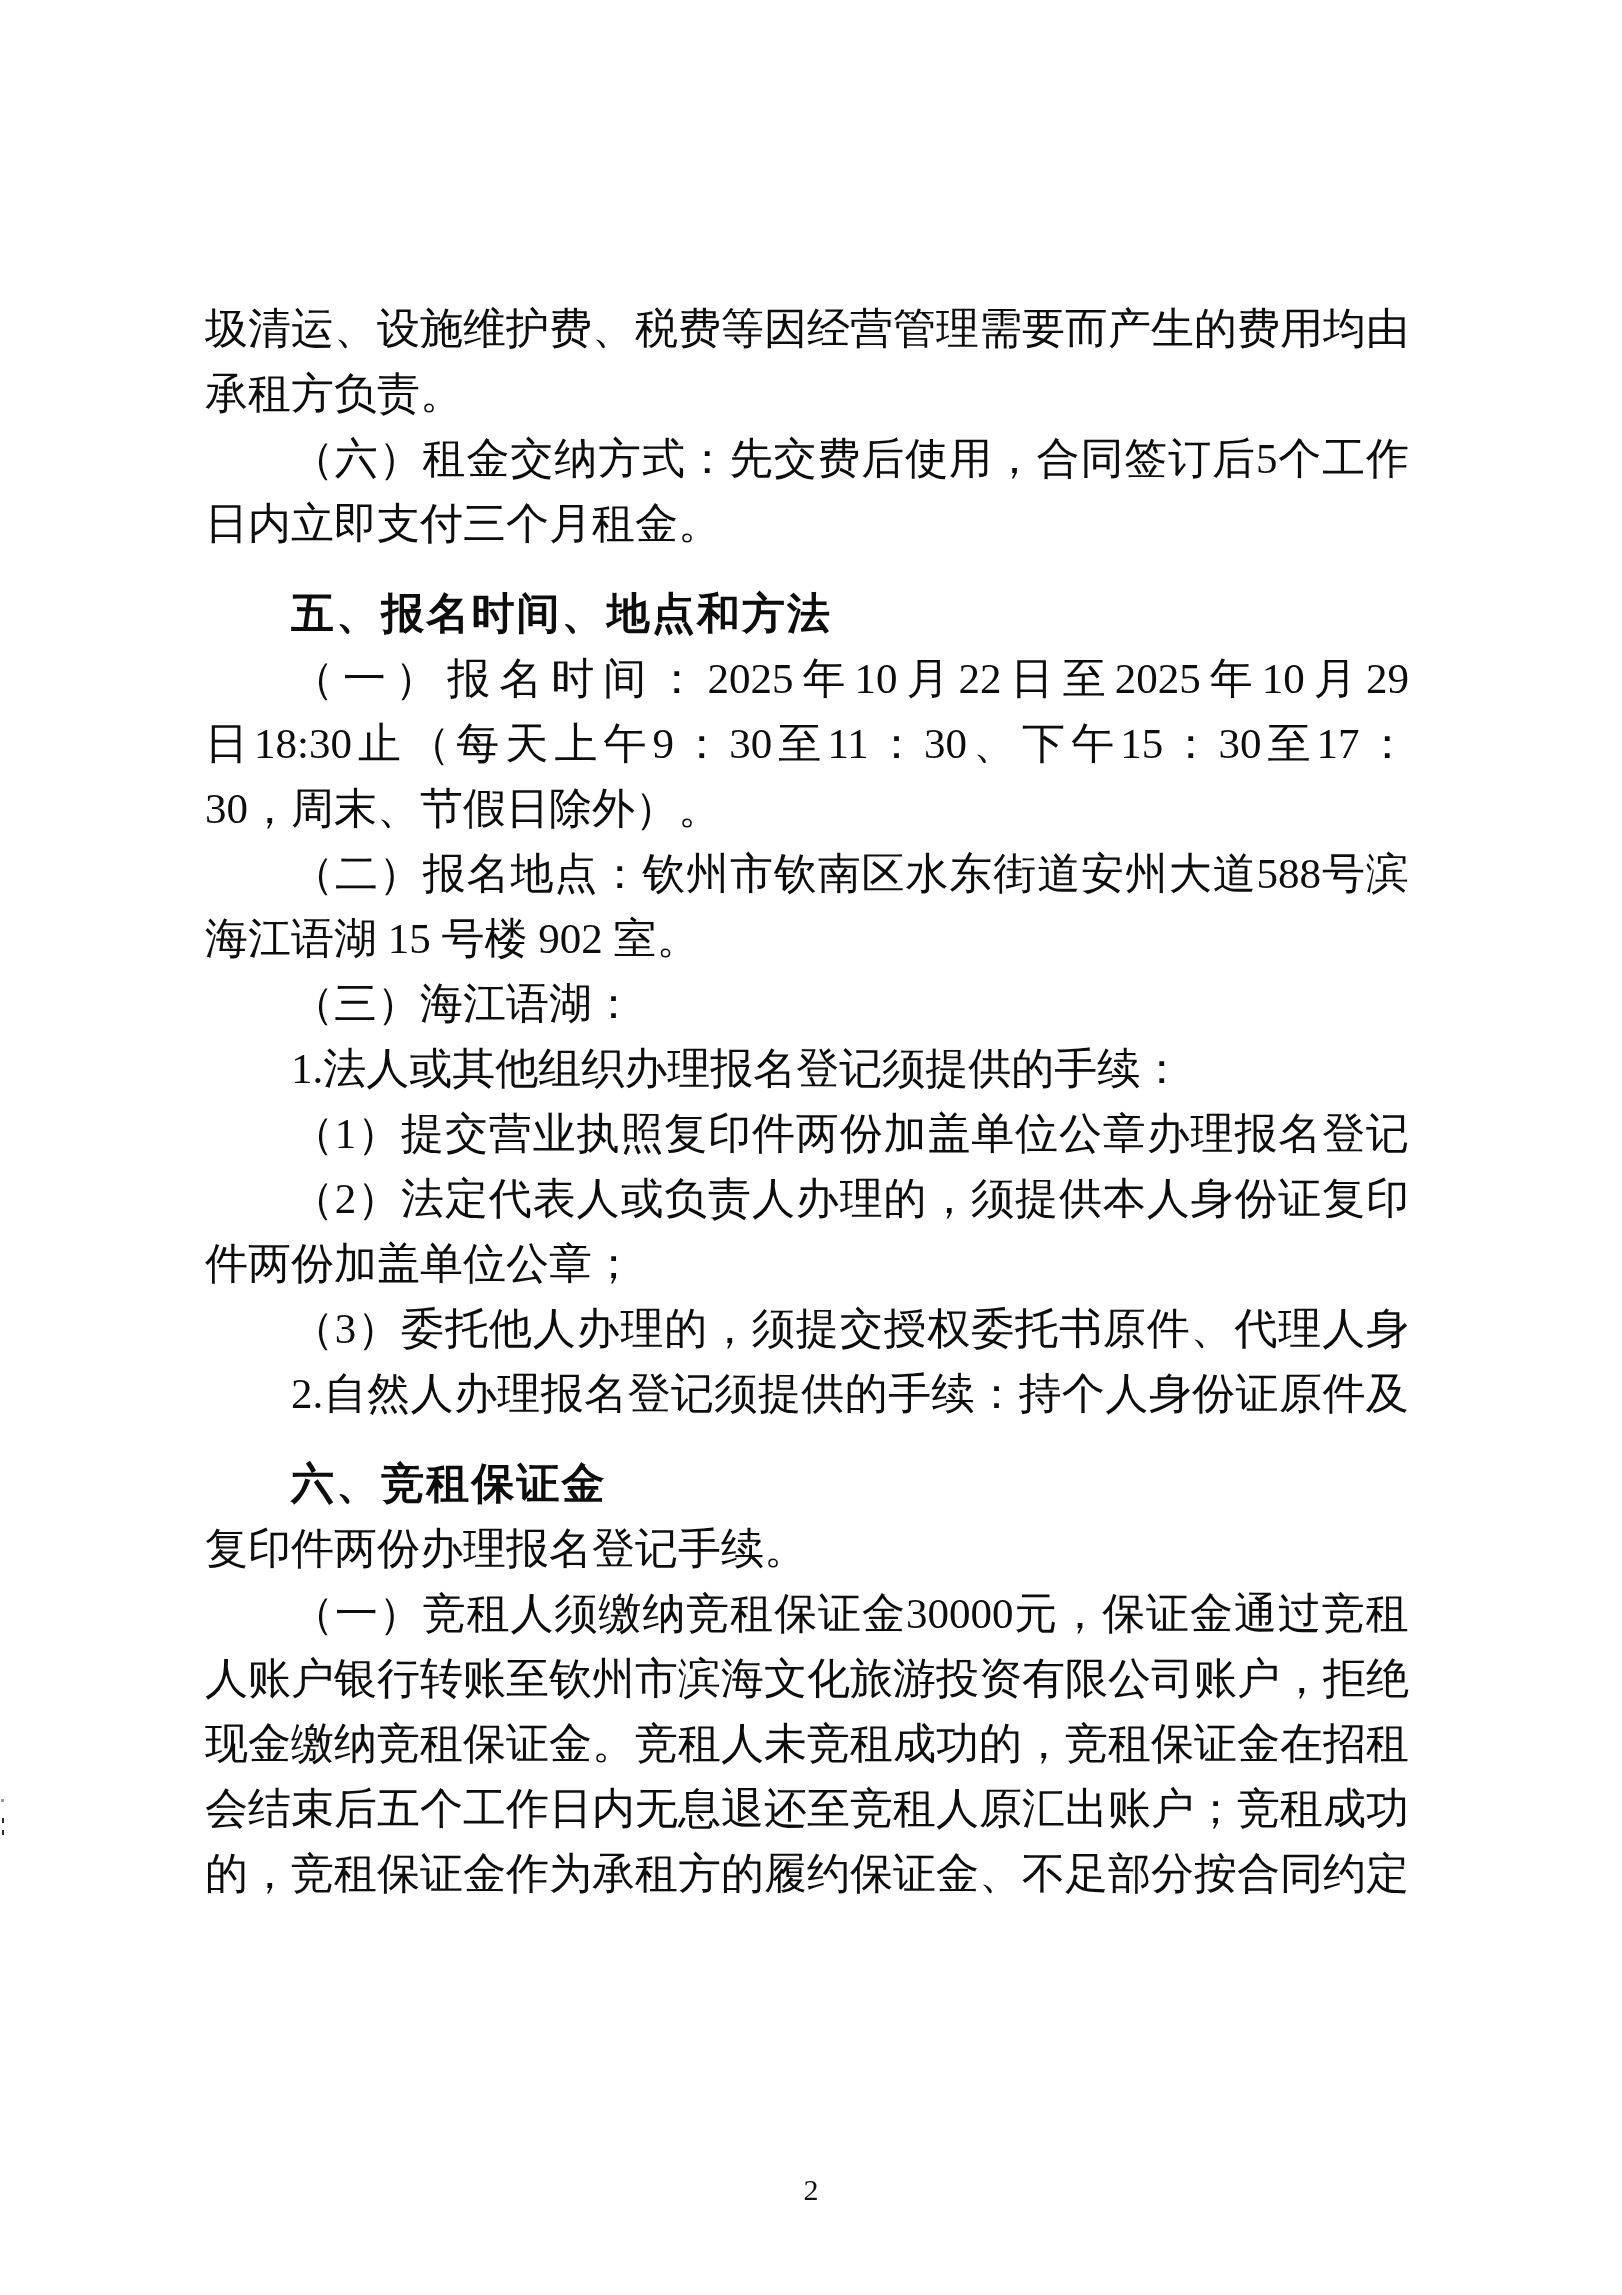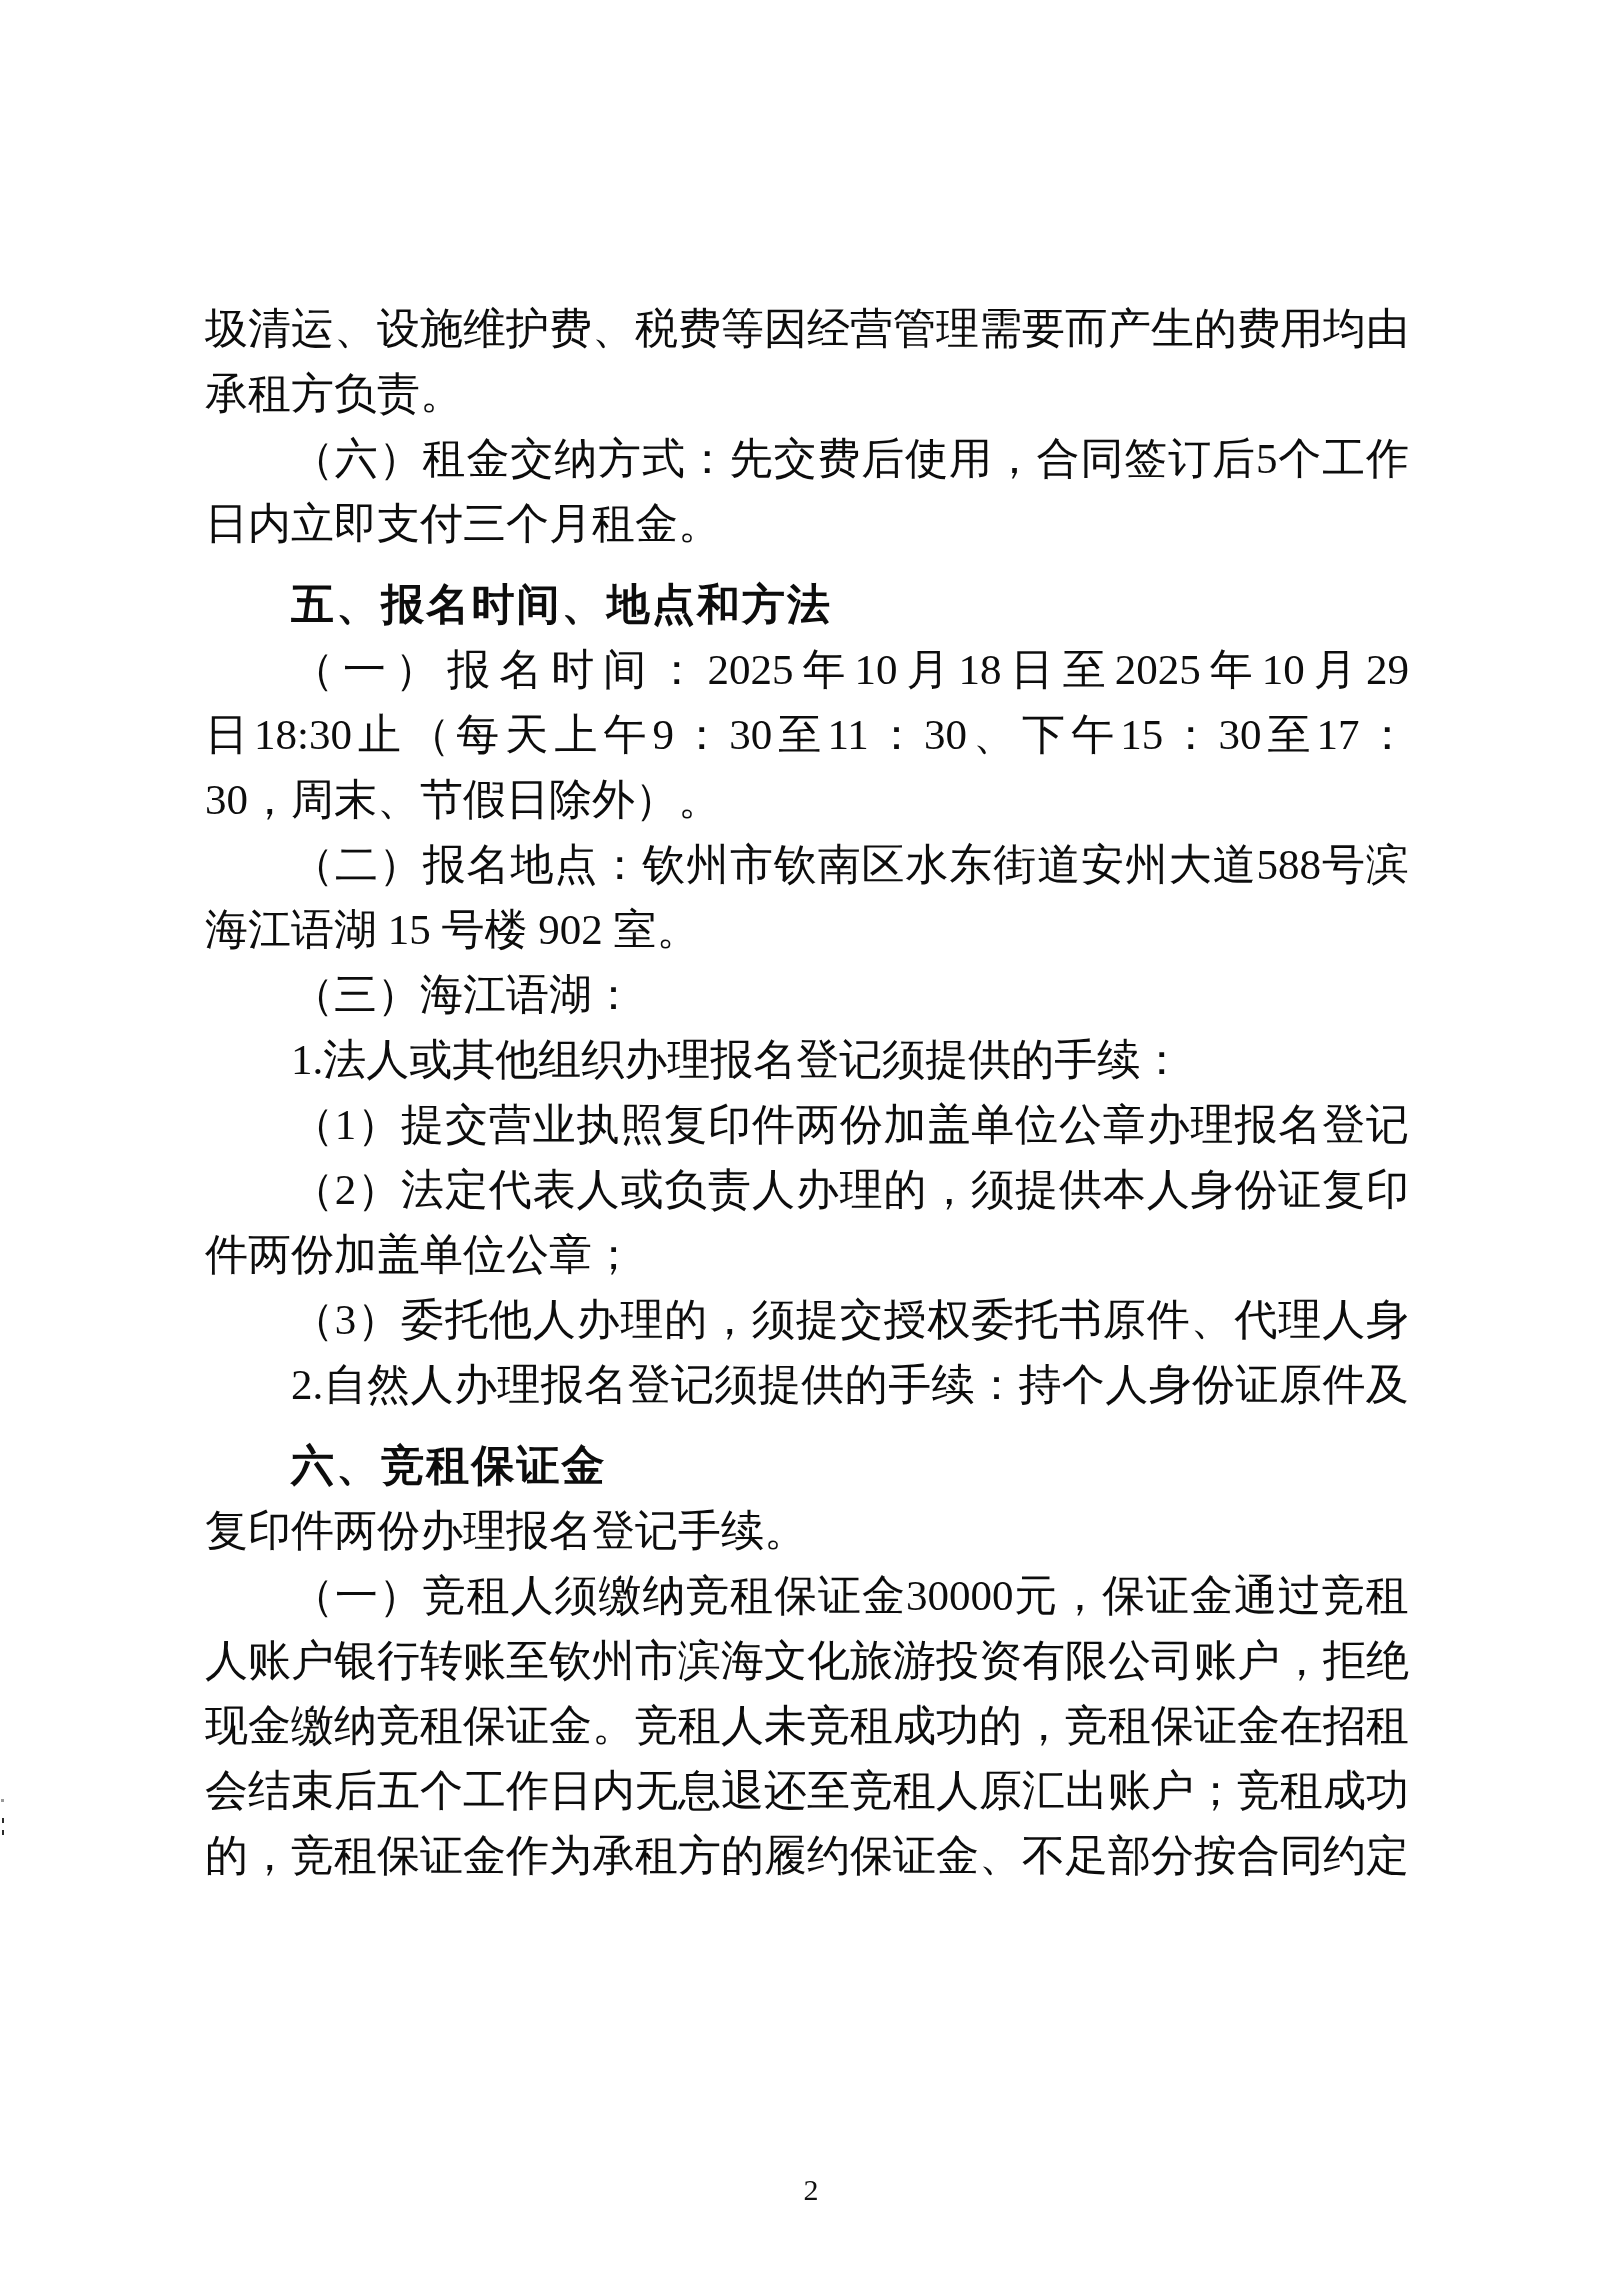--- a/index.html
+++ b/index.html
@@ -36,21 +36,21 @@
     justify-content: space-between;
     align-items: baseline;
     white-space: normal;
   }
   .line.indent {
     padding-left: 86px;
   }
   .line.heading {
     font-family: "Liberation Sans", "DejaVu Sans", sans-serif;
     font-weight: 700;
-    margin-top: 16px;
+    margin-top: 25px;
     letter-spacing: 2.1px;
   }
   .page-number {
     position: absolute;
     top: 2173px;
     left: 0;
     width: 100%;
     text-align: center;
     font-size: 30px;
     line-height: 33px;
@@ -138,21 +138,21 @@
         <span>）</span>
         <span>报</span>
         <span>名</span>
         <span>时</span>
         <span>间</span>
         <span>：</span>
         <span>2025</span>
         <span>年</span>
         <span>10</span>
         <span>月</span>
-        <span>18</span>
+        <span>22</span>
         <span>日</span>
         <span>至</span>
         <span>2025</span>
         <span>年</span>
         <span>10</span>
         <span>月</span>
         <span>29</span>
       </div>
       <div class="line fill">
         <span>日</span>

